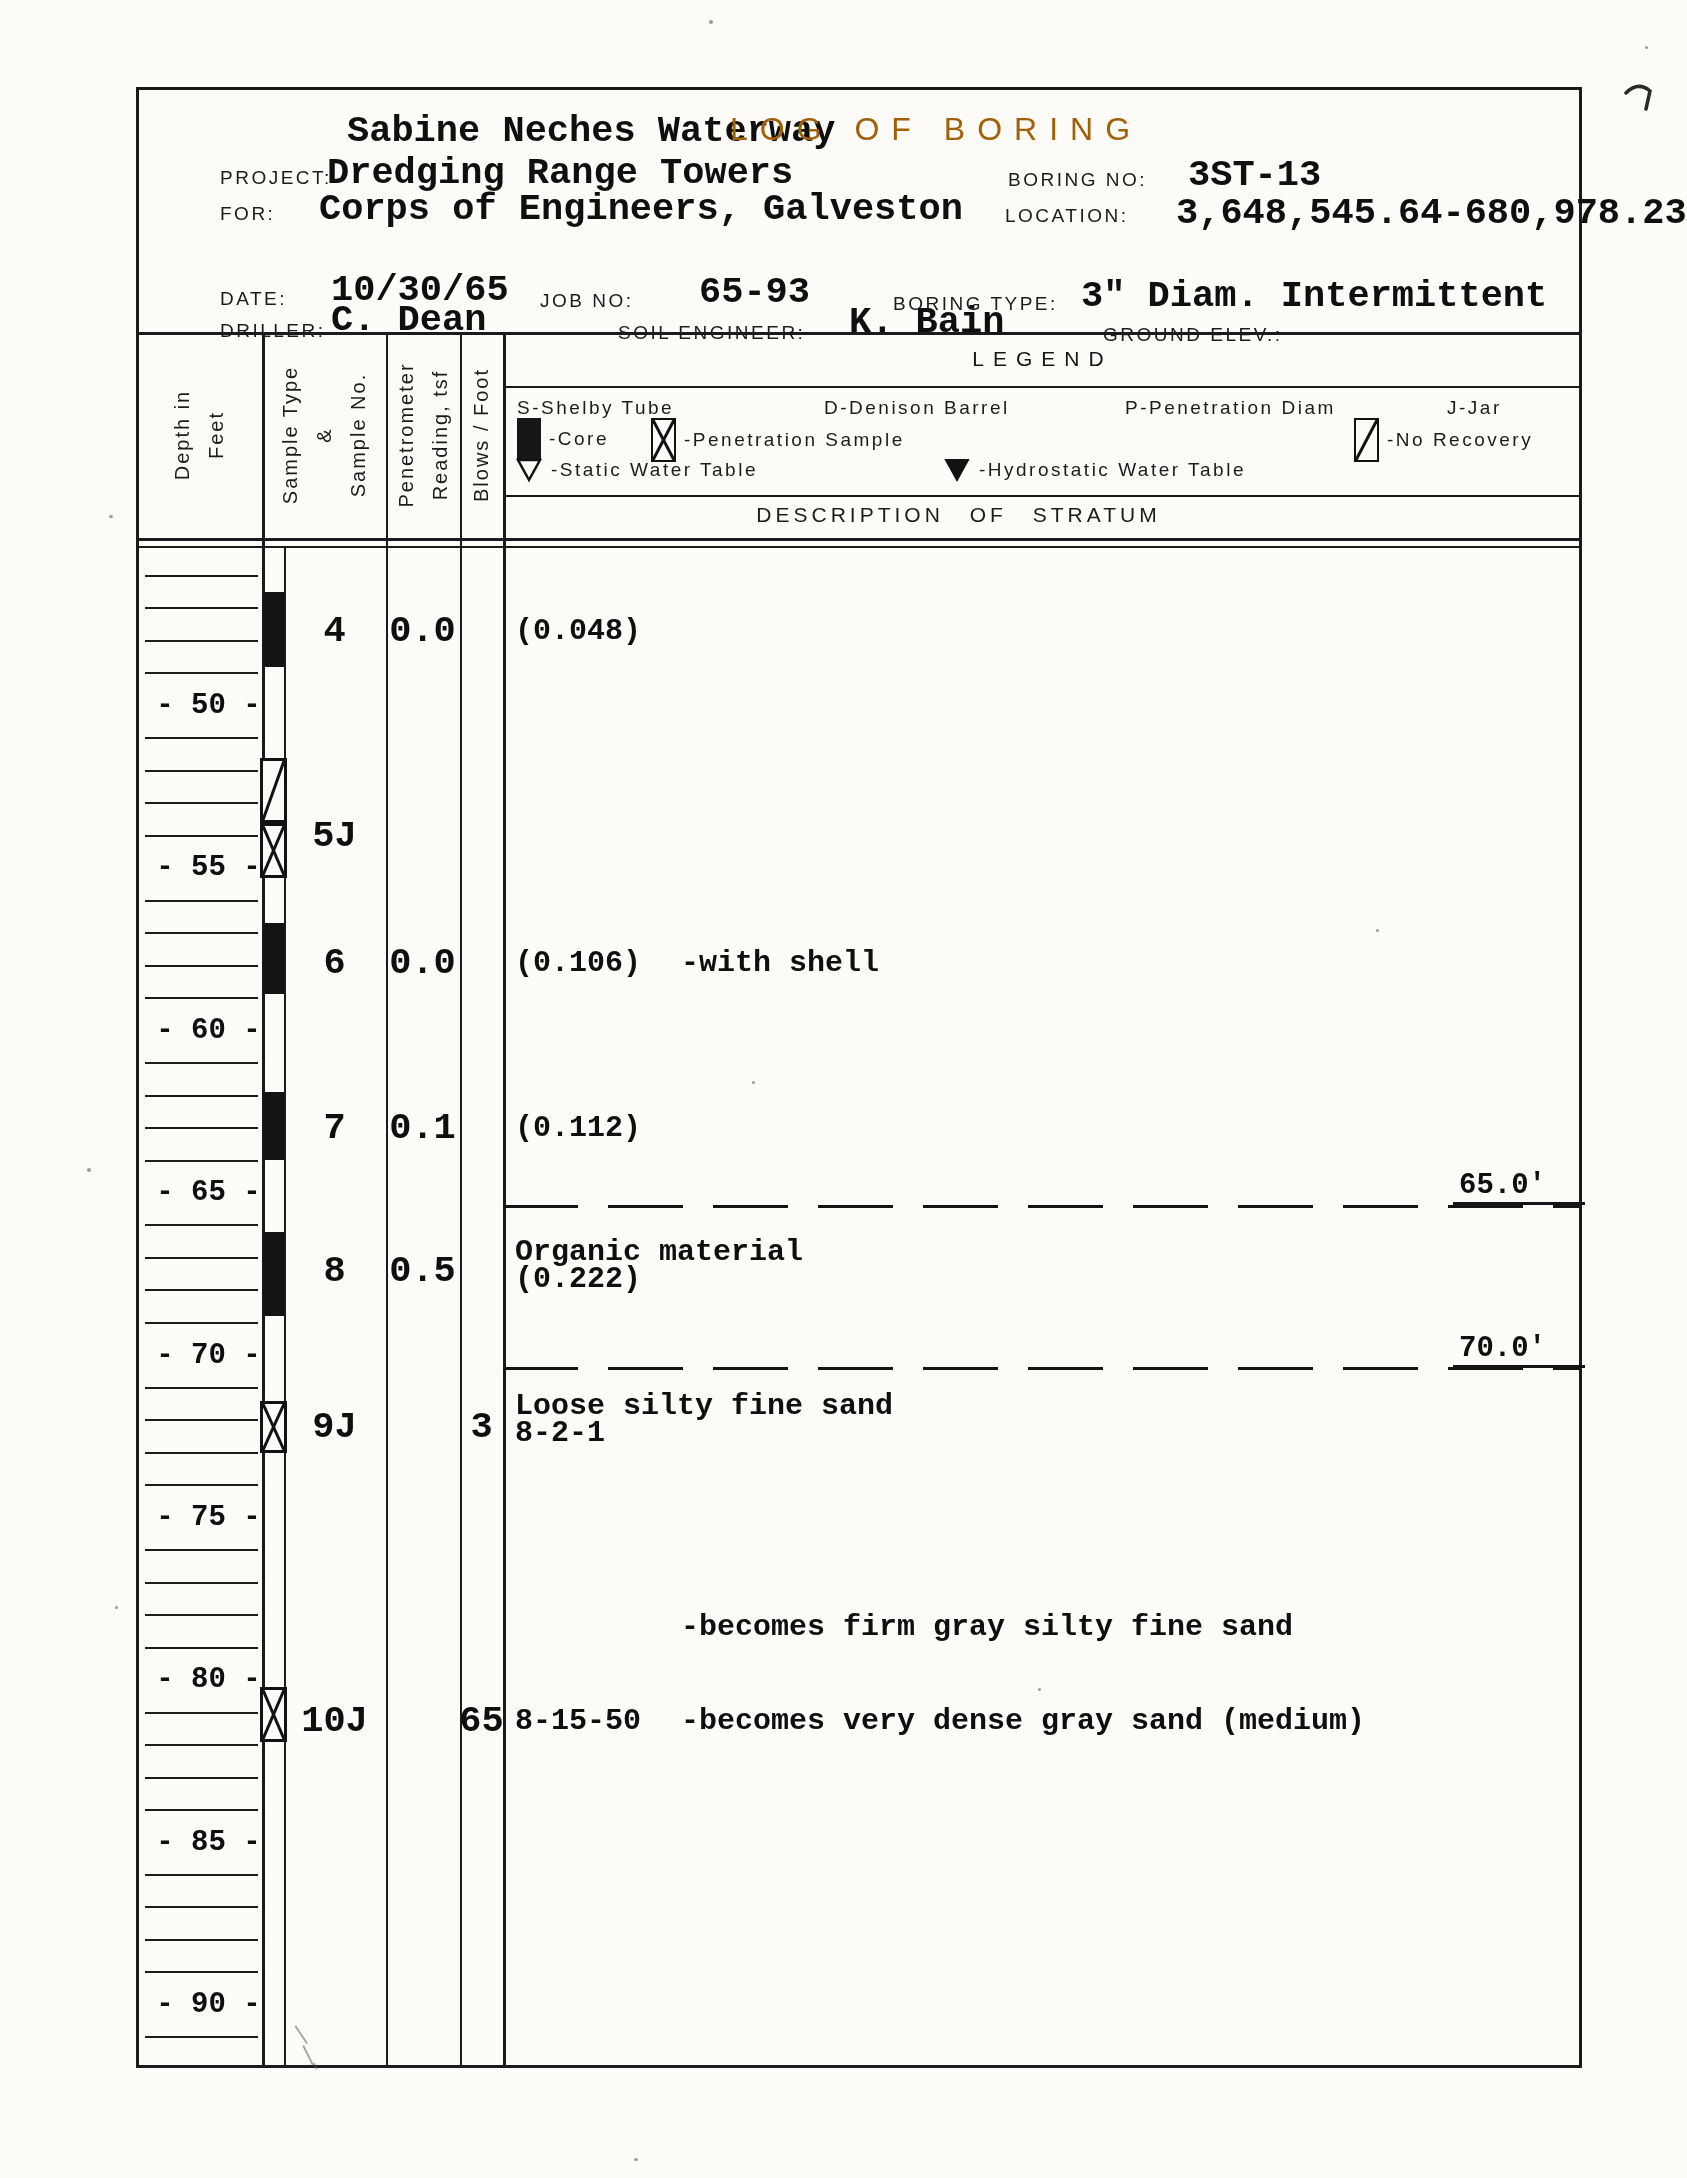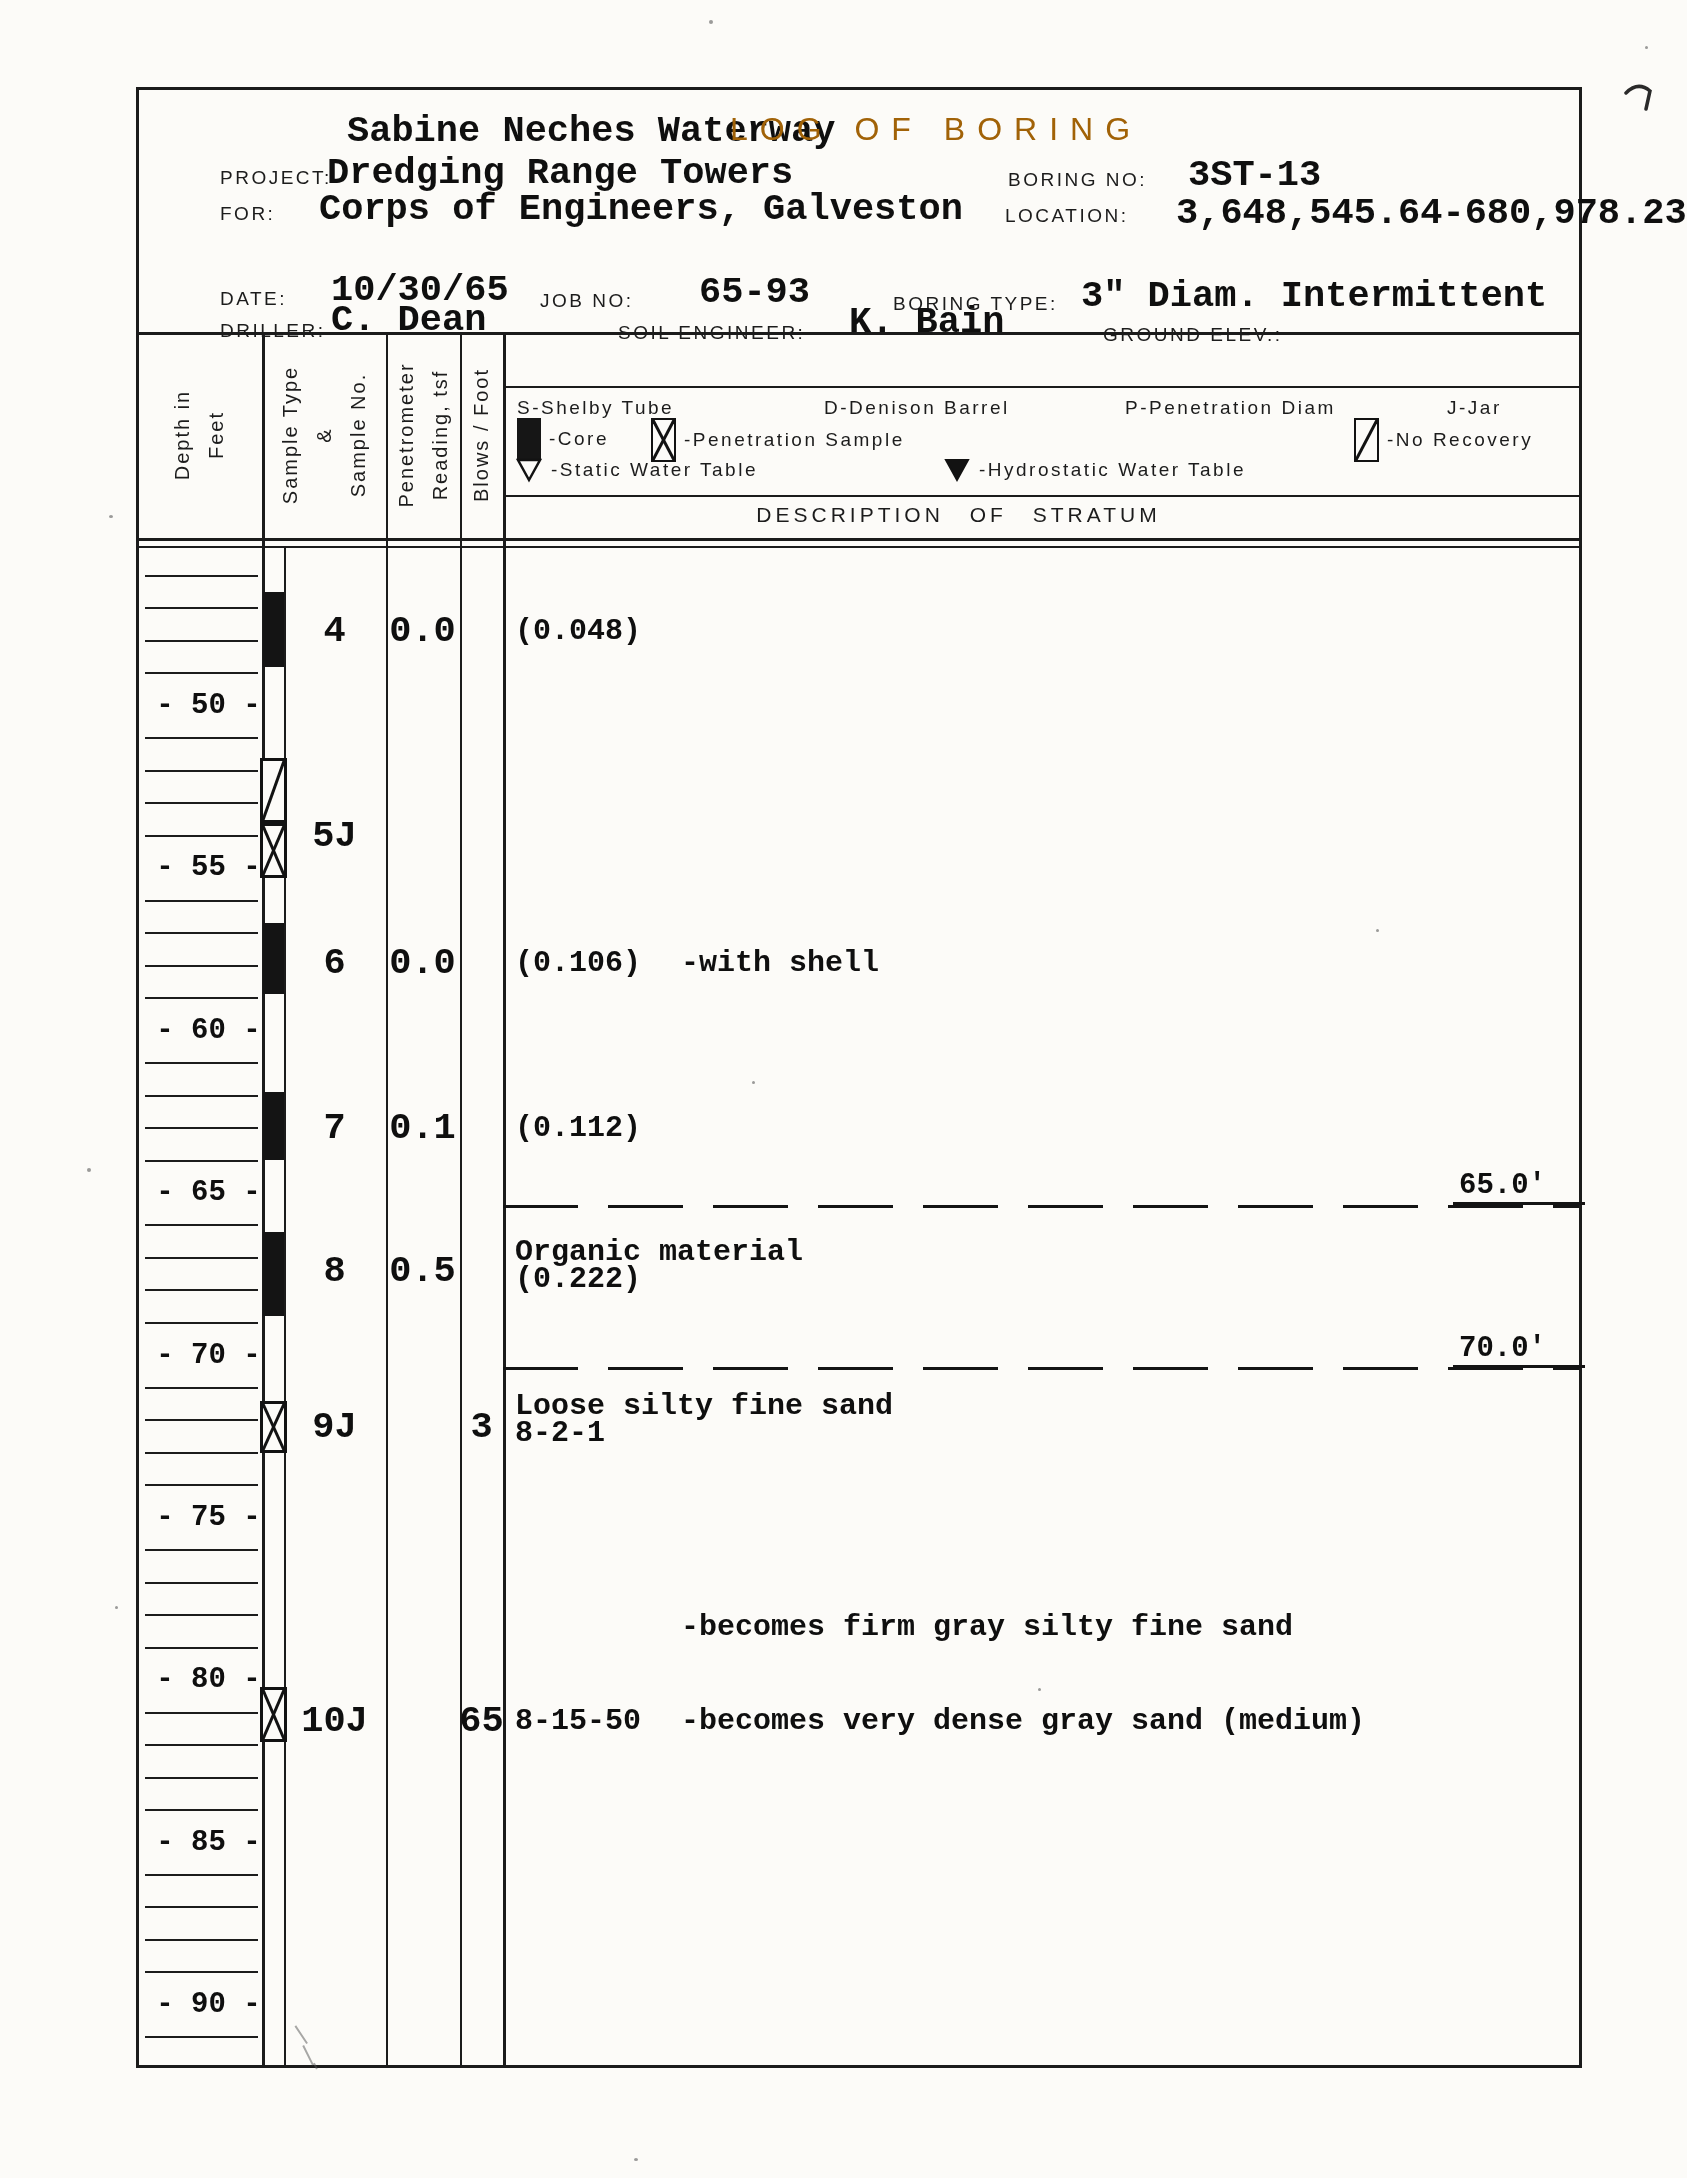--- a/index.html
+++ b/index.html
@@ -100,20 +100,21 @@
       <span class="rline">Penetrometer</span>
       <span class="rline">Reading, tsf</span>
     </div>
   </div>
   <div class="rotwrap" style="left:460px;top:332px;width:43px;height:206px;">
     <div class="rot">
       <span class="rline">Blows / Foot</span>
     </div>
   </div>
 
+  <div class="abs legendtitle" style="left:503px;top:347px;width:1079px;text-align:center;">LEGEND</div>
 
   <div class="abs lbl" style="left:517px;top:396px;">S-Shelby Tube</div>
   <div class="abs lbl" style="left:824px;top:396px;">D-Denison Barrel</div>
   <div class="abs lbl" style="left:1125px;top:396px;">P-Penetration Diam</div>
   <div class="abs lbl" style="left:1447px;top:396px;">J-Jar</div>
 
   <div class="legitem" style="left:517px;top:418px;">
     <span class="icon-core"></span>
     <span class="lbl">-Core</span>
   </div>

